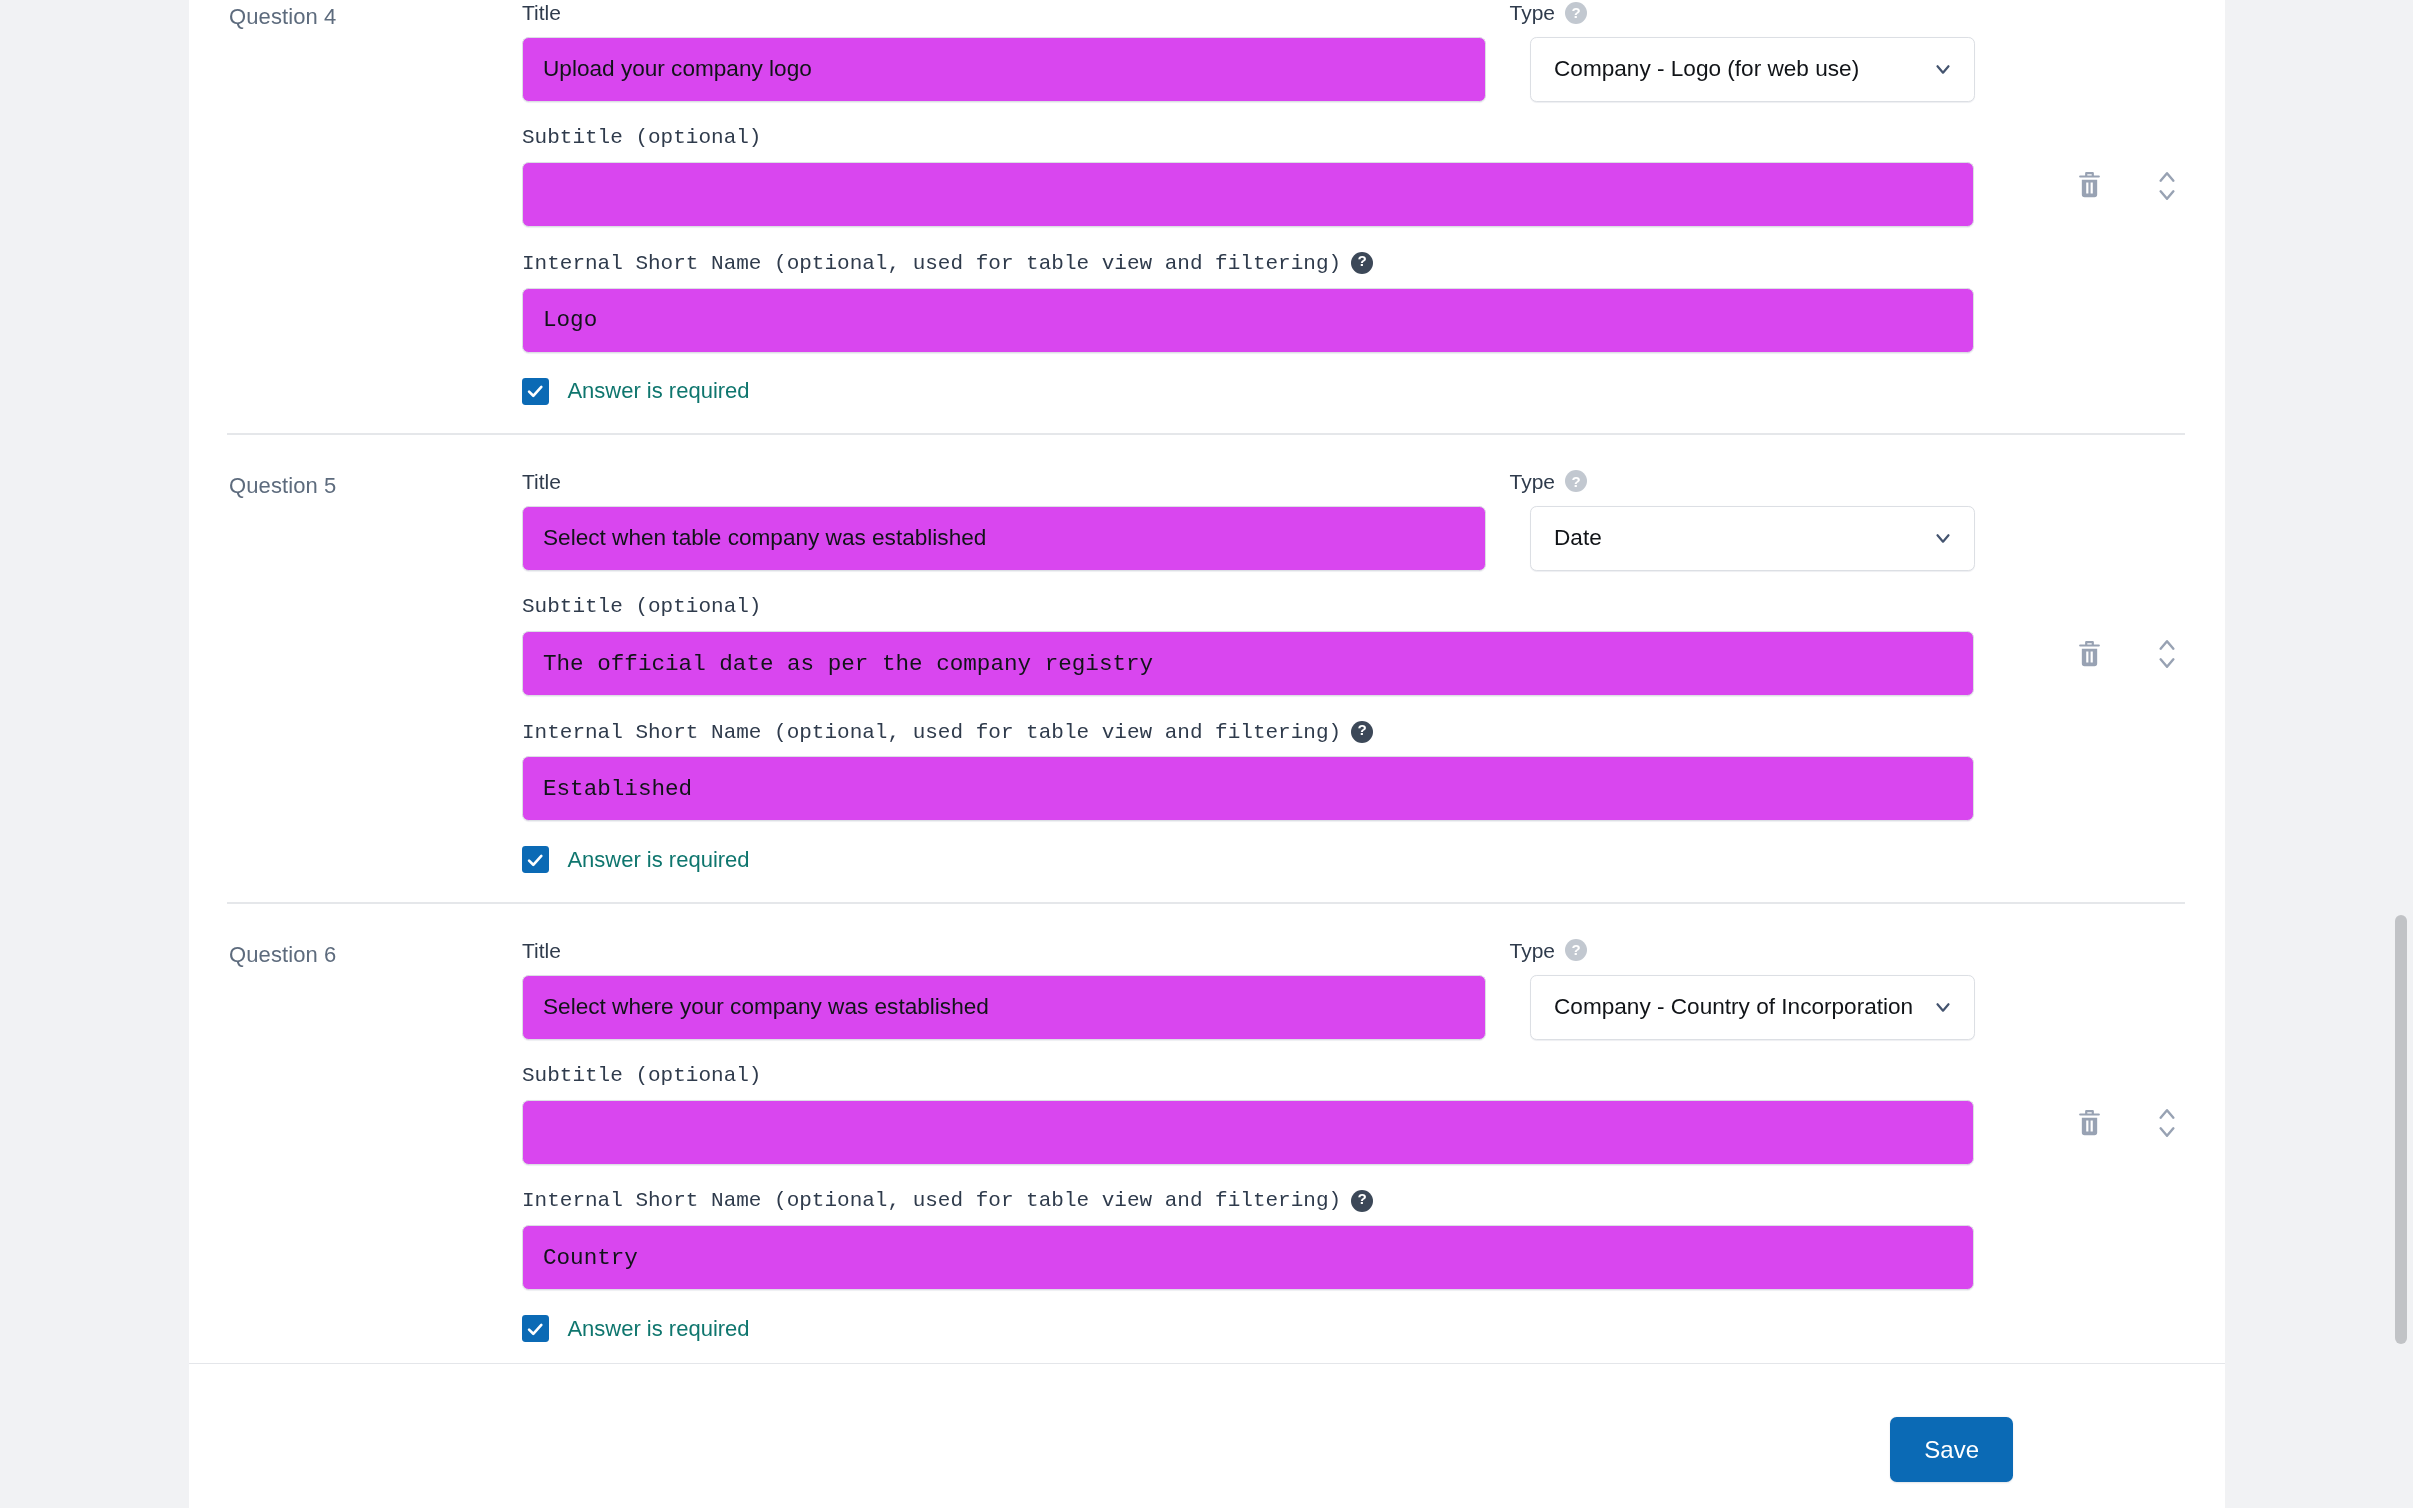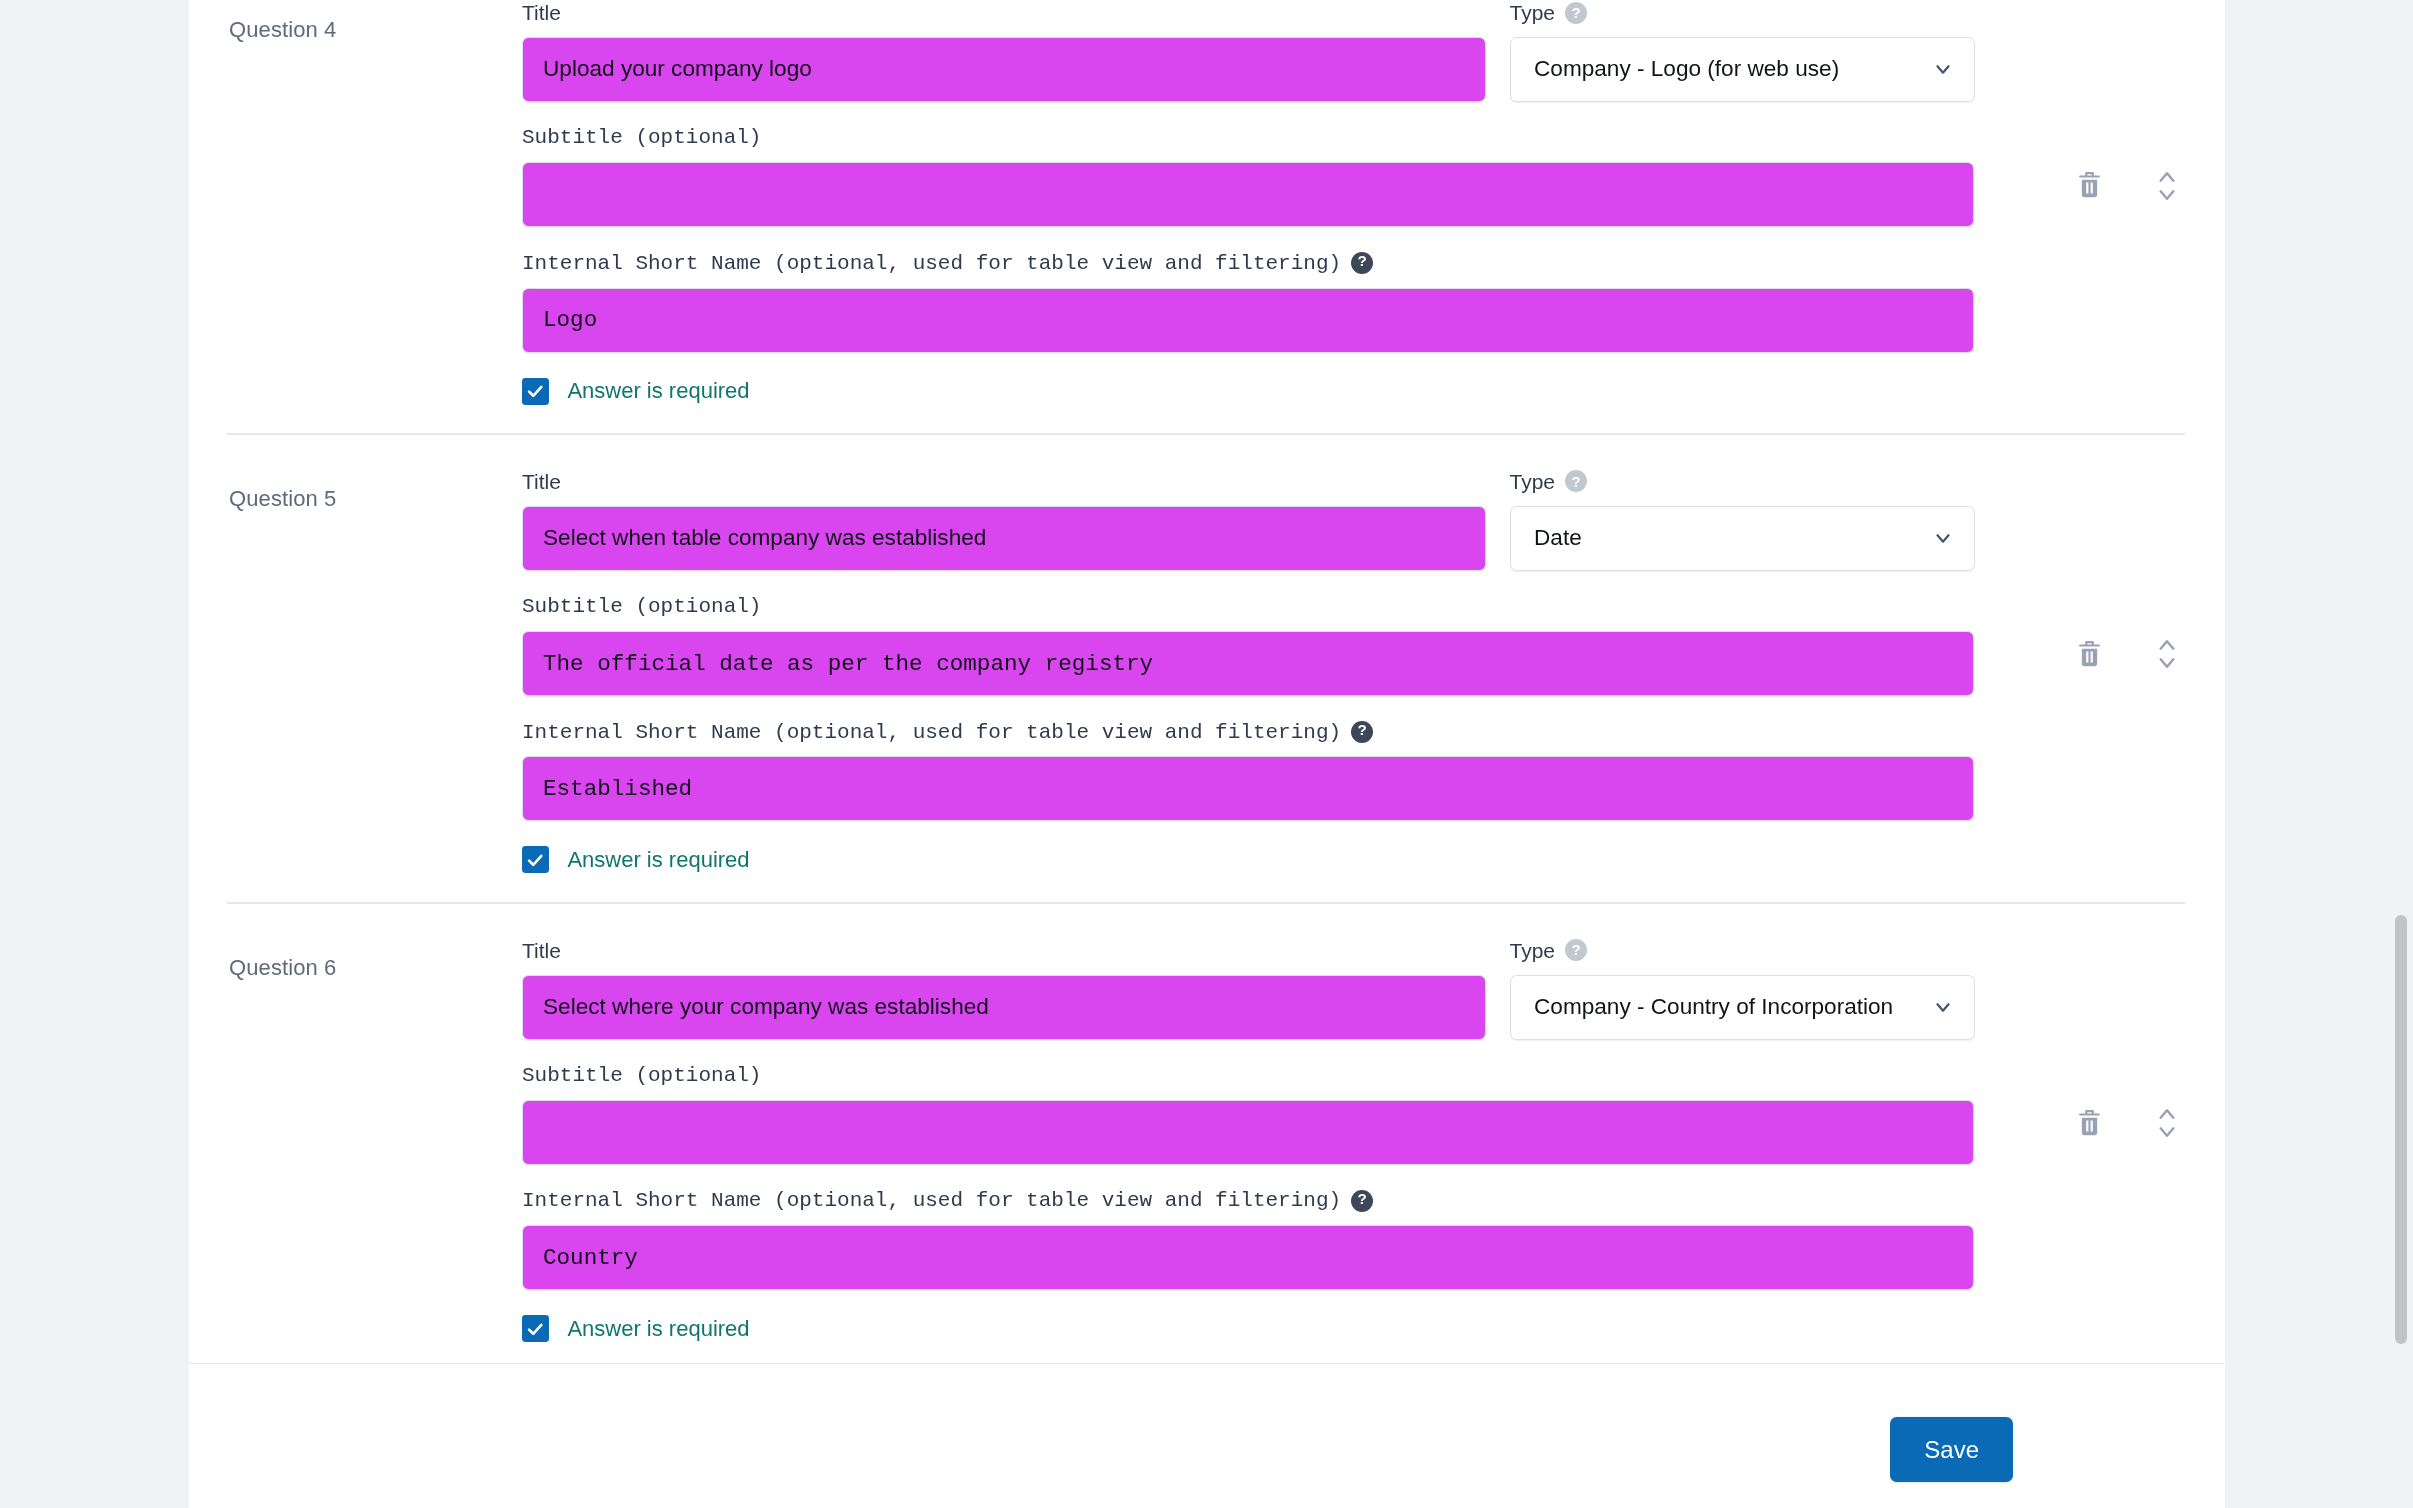--- a/index.html
+++ b/index.html
@@ -51,21 +51,21 @@
 
   .q-inner {
     display: flex;
     align-items: flex-start;
     padding: 34px 40px 28.5px 40px;
   }
 
   .q-label-col {
     width: 293px;
     flex: 0 0 293px;
-    padding-top: 17px;
+    padding-top: 4px;
   }
 
   .q-label {
     font-size: 22px;
     color: #5d6b7d;
     letter-spacing: 0.1px;
     line-height: 1.2;
   }
 
   .q-fields-col {
@@ -123,20 +123,21 @@
     background: #ffffff;
     display: flex;
     align-items: center;
     justify-content: space-between;
     padding: 0 20px 0 23.5px;
     font-size: 22.6px;
     color: #111418;
     box-shadow: 0 0.8px 0.8px rgba(9,30,66,0.07);
     gap: 11.7px;
     overflow: hidden;
+    margin-left: 20px;
   }
   .select .sel-text {
     overflow: hidden;
     white-space: nowrap;
     text-overflow: clip;
   }
 
   .chev {
     flex: 0 0 auto;
     width: 22px;

